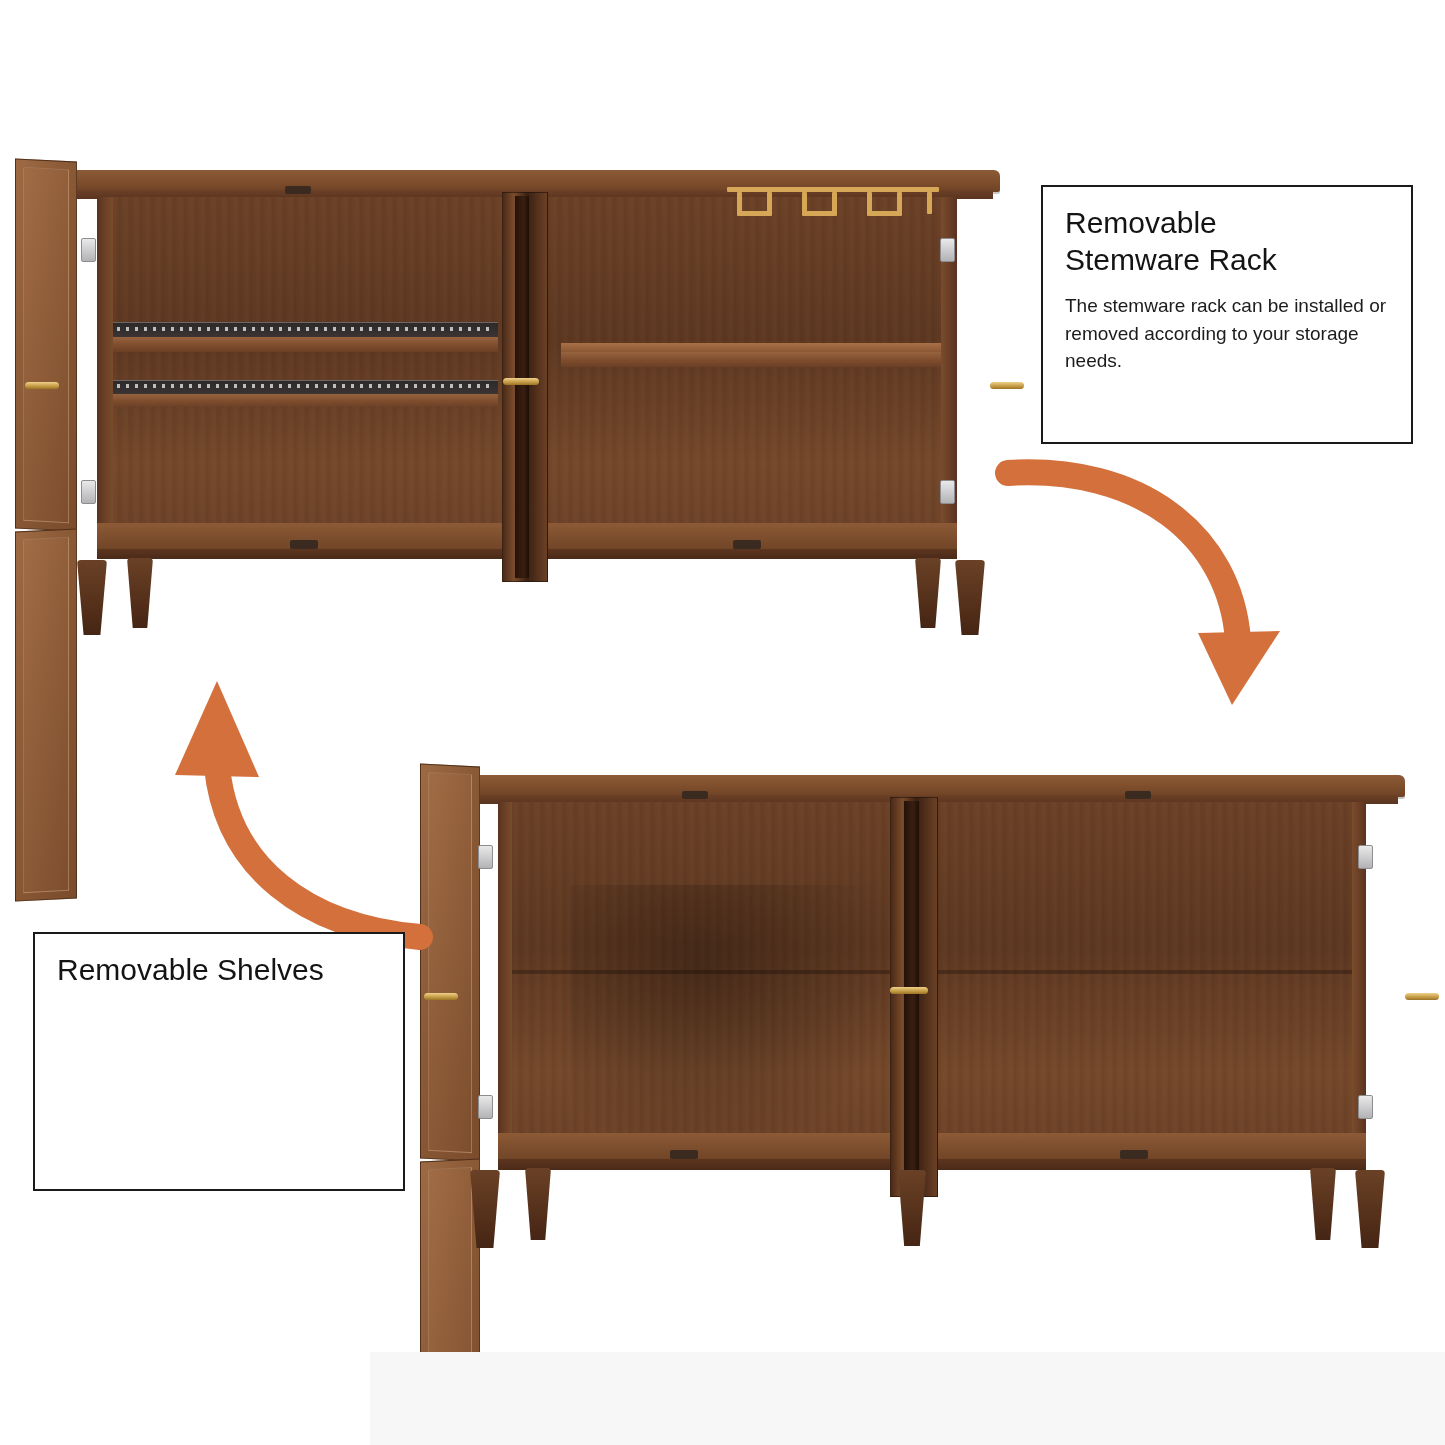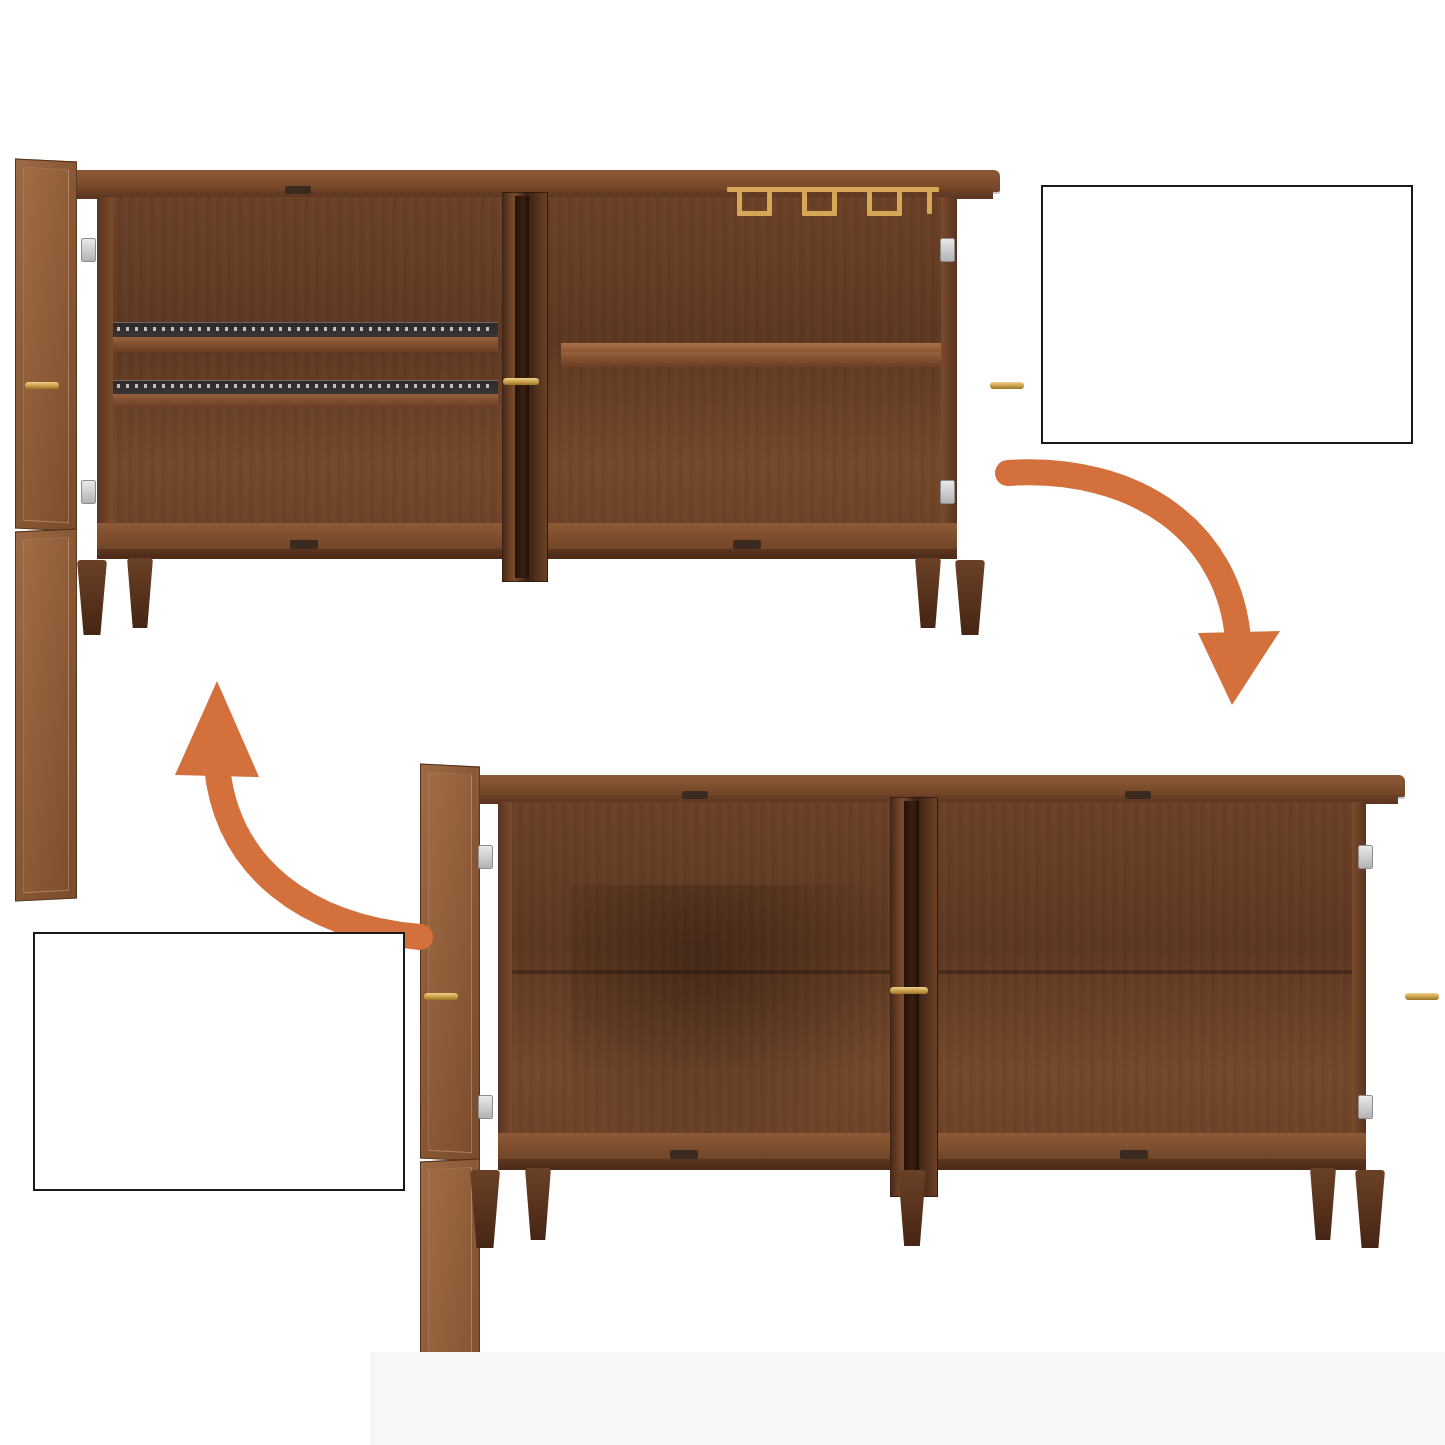--- a/index.html
+++ b/index.html
@@ -280,18 +280,24 @@
   <path d="M8,18 C140,10 230,80 238,185" fill="none" stroke="#d4703c" stroke-width="26" stroke-linecap="round"></path>
   <polygon points="198,178 280,176 232,250" fill="#d4703c"></polygon>
 </svg>
 
 <svg class="arrow-svg" style="left:155px; top:655px;" width="300" height="300" viewBox="0 0 300 300">
   <path d="M265,282 C150,272 72,212 62,112" fill="none" stroke="#d4703c" stroke-width="26" stroke-linecap="round"></path>
   <polygon points="20,120 104,122 62,26" fill="#d4703c"></polygon>
 </svg>
 
 <div class="callout" id="callout-stemware">
+  <div class="c-title">
+    <span>Removable</span><br>
+    <span>Stemware Rack</span>
+  </div>
+  <p class="c-body">The stemware rack can be installed or removed according to your storage needs.</p>
 </div>
 
 <div class="callout" id="callout-shelves">
+  <div class="c-title">Removable Shelves</div>
 </div>
 
 <div class="bottom-band"></div>
 
 </body></html>

